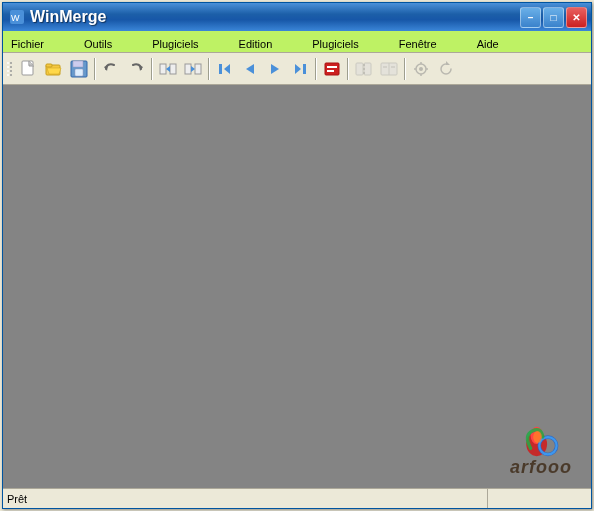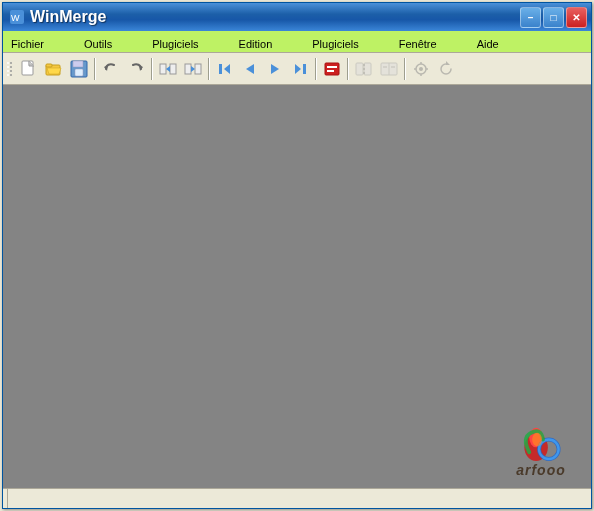--- a/index.html
+++ b/index.html
@@ -143,21 +143,21 @@
       flex-direction: column;
       align-items: center;
       justify-content: flex-end;
     }
     .watermark-logo {
       width: 60px;
       height: 45px;
     }
     .watermark-text {
       color: #4a3a2a;
-      font-size: 14px;
+      font-size: 18px;
       font-weight: bold;
       font-style: italic;
       letter-spacing: 1px;
       font-family: Arial, sans-serif;
     }
     
     .status-bar {
       height: 20px;
       background: #ece9d8;
       border-top: 1px solid #aca899;
@@ -407,15 +407,16 @@
 
         <path d="M18 35 Q10 20 20 15 Q30 10 32 22" fill="none" stroke="#22aa44" stroke-width="4" stroke-linecap="round" opacity="0.85"></path>
 
         <ellipse cx="26" cy="22" rx="5" ry="7" fill="#ff8822" opacity="0.7"></ellipse>
       </svg>
       <span class="watermark-text">arfooo</span>
     </div>
   </div>
 
   <div class="status-bar">
+    <span class="status-text">Prêt</span>
     <div class="status-panel"></div>
   </div>
 </div>
 
 </body></html>

